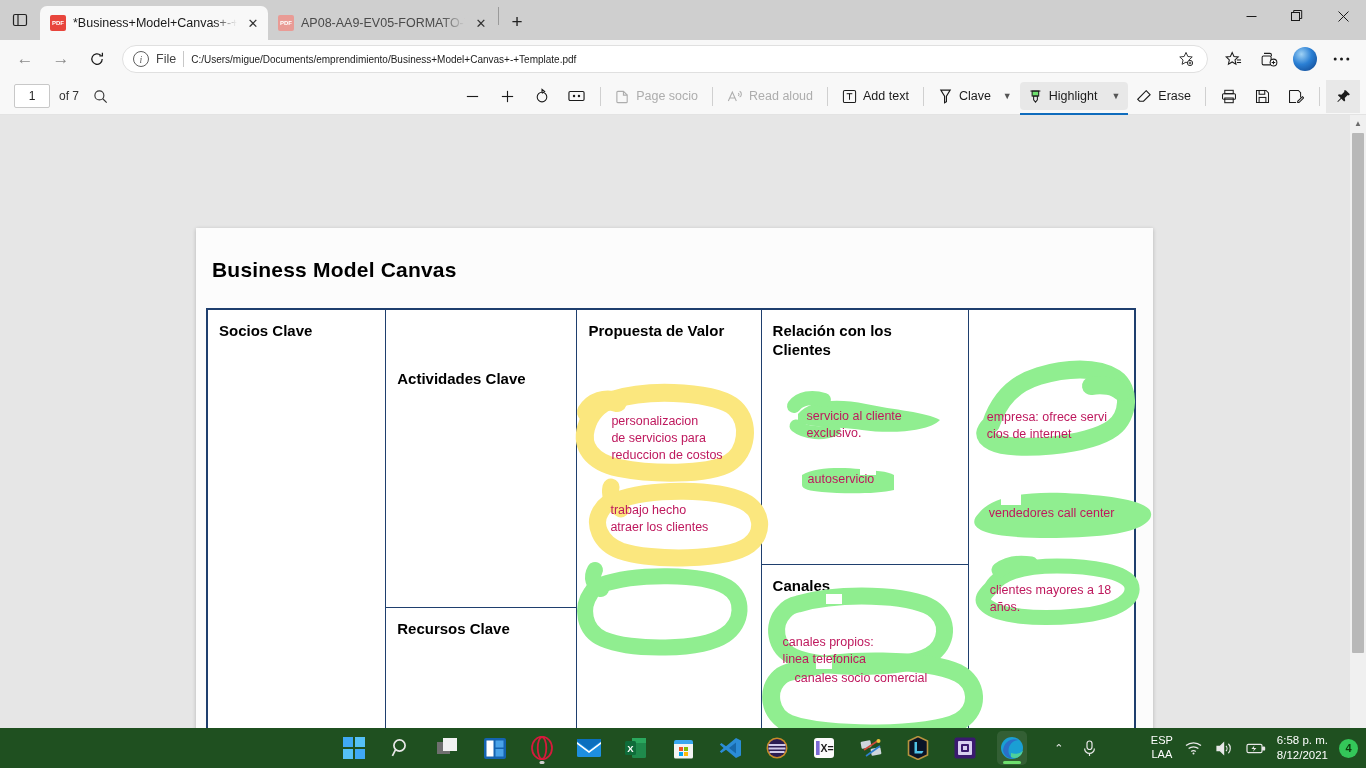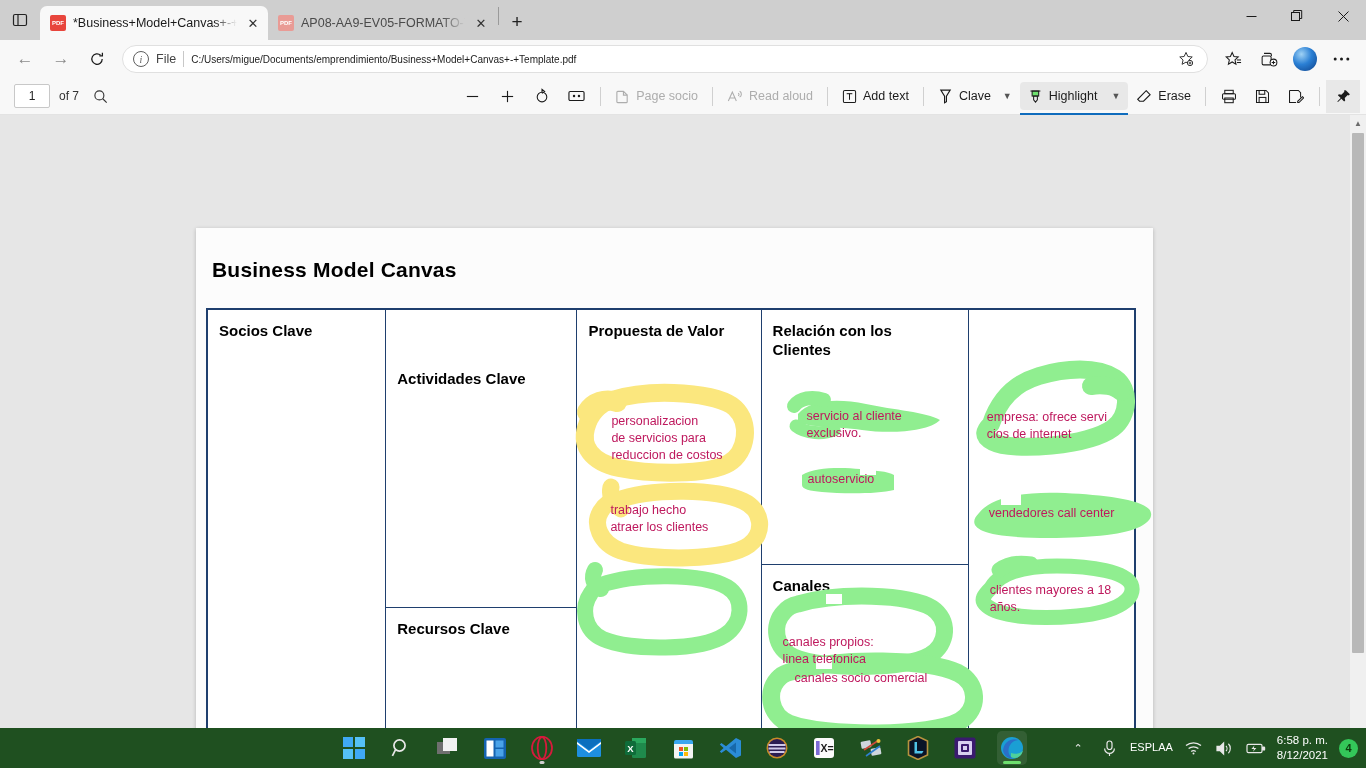--- a/index.html
+++ b/index.html
@@ -239,22 +239,22 @@
   .tray {
     position: absolute; right: 8px; top: 0; height: 40px;
     display: flex; align-items: center; gap: 11px;
     color: #fff; font-size: 11px;
   }
   .tray-ico {
     width: 20px; height: 24px; display: flex;
     align-items: center; justify-content: center; color: #eaeaea;
   }
   .lang {
-    display: flex; flex-direction: row; align-items: center;
-    line-height: 1.25; font-size: 11px; color: #fff;
+    display: flex; flex-direction: column; align-items: center;
+    line-height: 1.25; font-size: 11px; color: #fff; margin-left: 40px;
   }
   .clock {
     display: flex; flex-direction: column; align-items: flex-end;
     line-height: 1.3; font-size: 11.5px; color: #fff;
   }
   .badge {
     width: 19px; height: 19px; border-radius: 50%;
     background: #34c759; color: #0d3d0d; font-size: 11px;
     display: flex; align-items: center; justify-content: center;
     font-weight: bold;

